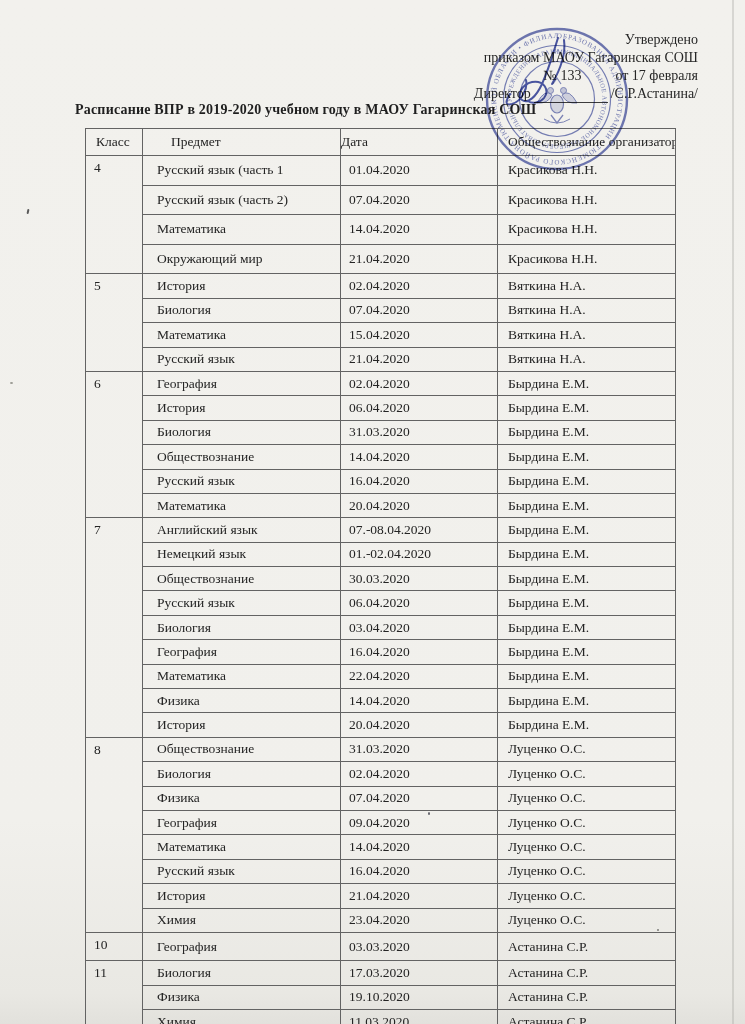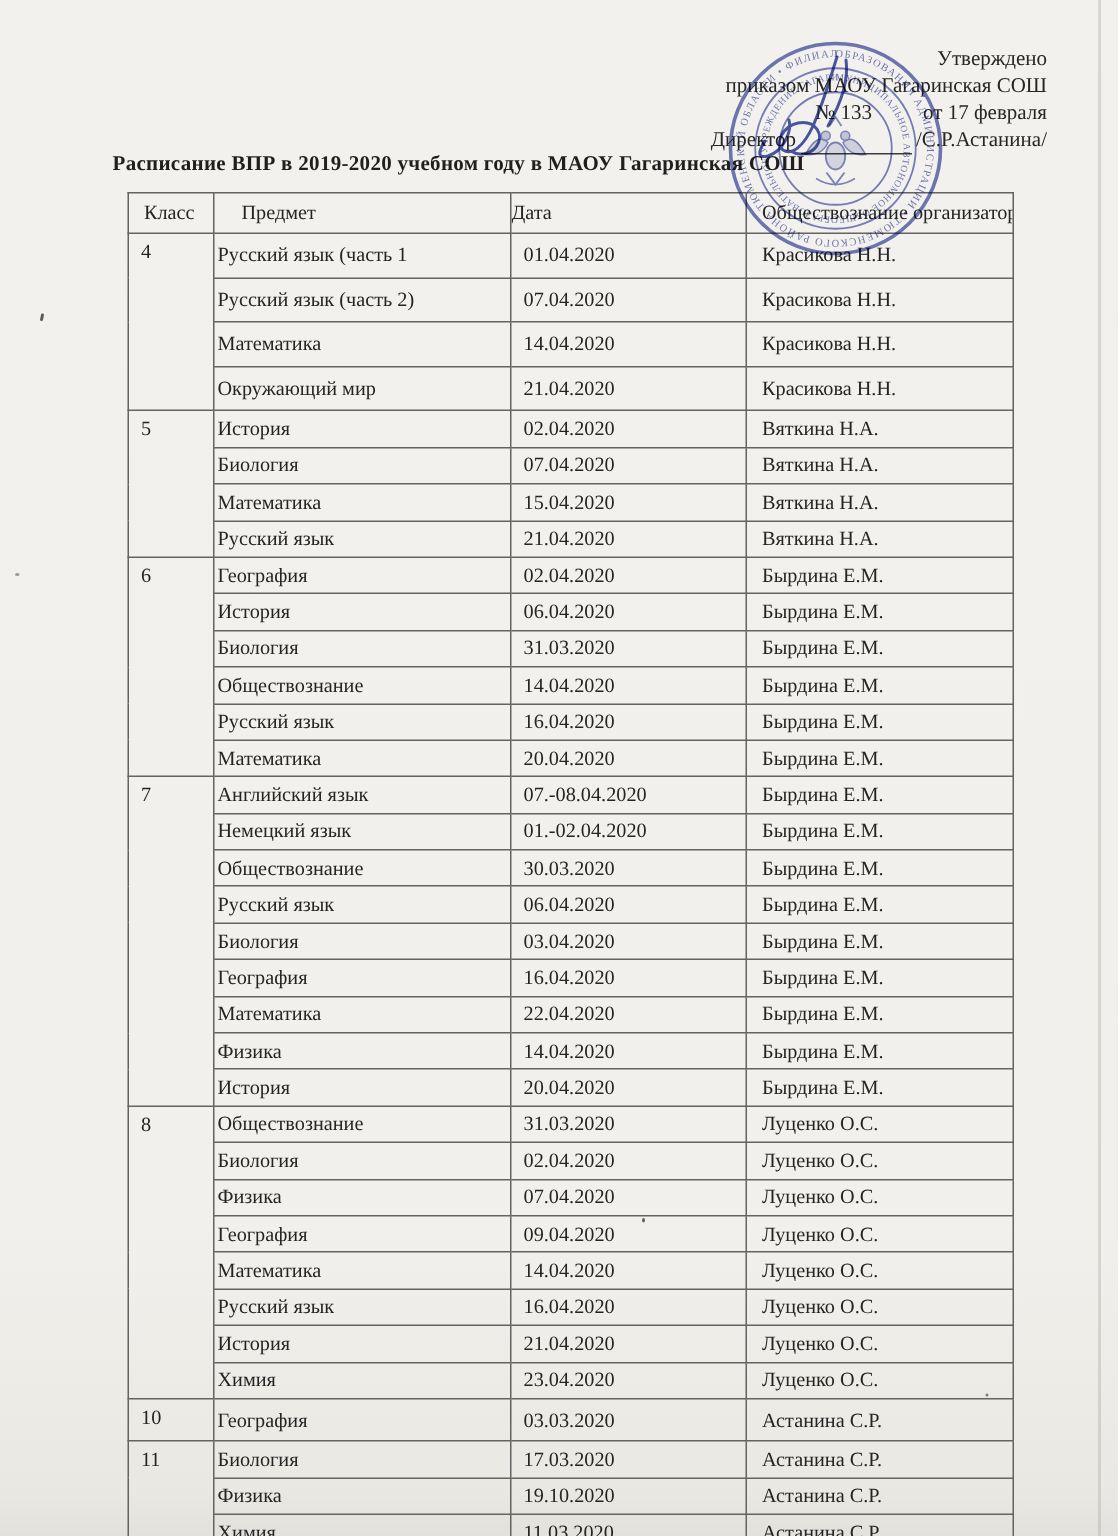--- a/index.html
+++ b/index.html
@@ -19,25 +19,25 @@
     font-size:14px;font-weight:bold;letter-spacing:.2px;color:#1f1f1f;}
   
   table.sched{position:absolute;top:128px;left:85px;width:590px;border-collapse:collapse;
     table-layout:fixed;font-size:13.5px;color:#242424;}
   table.sched{border:1.6px solid #474747;}
   .sched th,.sched td{border:1px solid #636363;font-weight:normal;text-align:left;padding:0;overflow:hidden;white-space:nowrap;}
   .sched thead th{height:26px;vertical-align:middle;}
   .sched td{height:23.4px;vertical-align:middle;}
   .sched tr.tall td{height:28.6px;}
   .sched .grade{vertical-align:top;padding:4px 0 0 8px;}
-  .sched .subj{padding-left:2px;}
+  .sched .subj{padding-left:14px;}
   .sched .date{padding-left:8px;}
   .sched .org{padding-left:10px;}
   .sched th.h-grade{padding-left:10px;}
-  .sched th.h-subj{padding-left:18px;}
+  .sched th.h-subj{padding-left:28px;}
   .sched th.h-date{padding-left:0;}
   .sched th.h-org{padding-left:10px;}
   
   .stamp{position:absolute;left:482px;top:24px;width:150px;height:150px;mix-blend-mode:multiply;opacity:.95;}
   .signature{position:absolute;left:492px;top:36px;width:110px;height:72px;mix-blend-mode:multiply;}
   
   .scan-line{position:absolute;left:732px;top:0;width:2px;height:1024px;background:rgba(172,172,166,.38);}
   .speck{position:absolute;border-radius:50%;}
   .sp1{left:27px;top:209px;width:2px;height:5px;background:#5a5a5a;border-radius:1px;transform:rotate(12deg);}
   .sp2{left:10px;top:382px;width:3px;height:2px;background:#9a9a94;}

